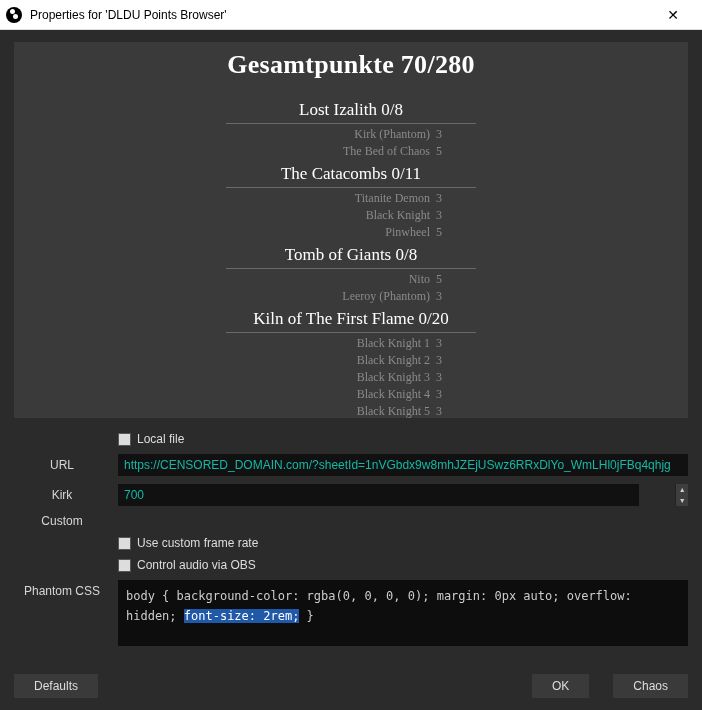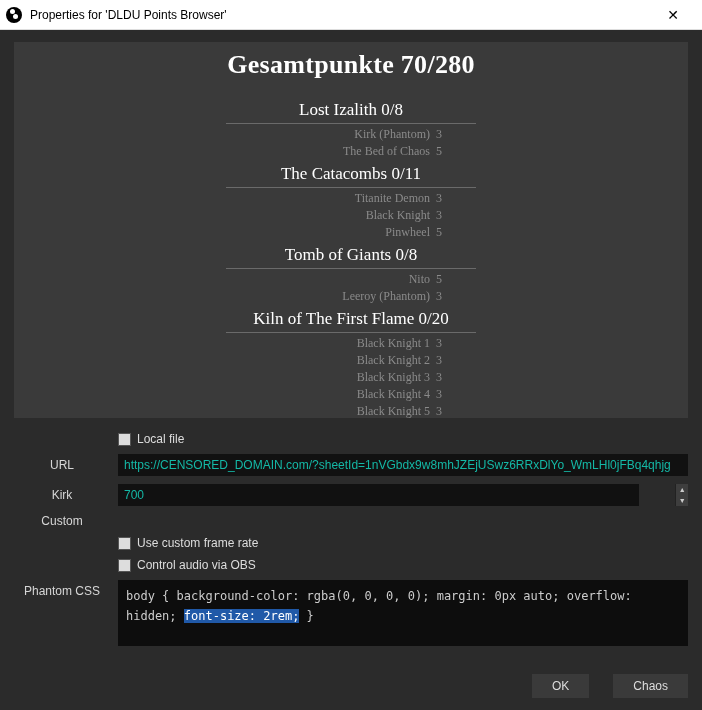--- a/index.html
+++ b/index.html
@@ -229,18 +229,19 @@
     <div class="form-row" style="align-items:flex-start;">
       <div class="lbl" style="padding-top:4px;">Phantom CSS</div>
       <div class="field">
         <div class="css-area"><span>body { background-color: rgba(0, 0, 0, 0); margin: 0px auto; overflow: hidden; </span><span class="hl">font-size: 2rem;</span><span> }</span></div>
       </div>
     </div>
 
   </div>
 
   <div class="button-bar">
+    <button class="btn">Defaults</button>
     <div style="flex:1"></div>
     <button class="btn" style="margin-right:24px;">OK</button>
     <button class="btn">Chaos</button>
   </div>
 
 </div>
 
 </body></html>

